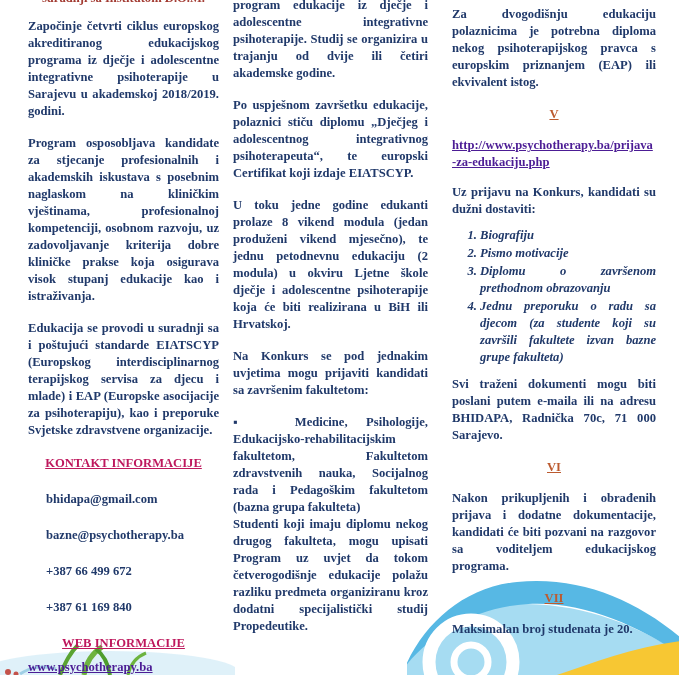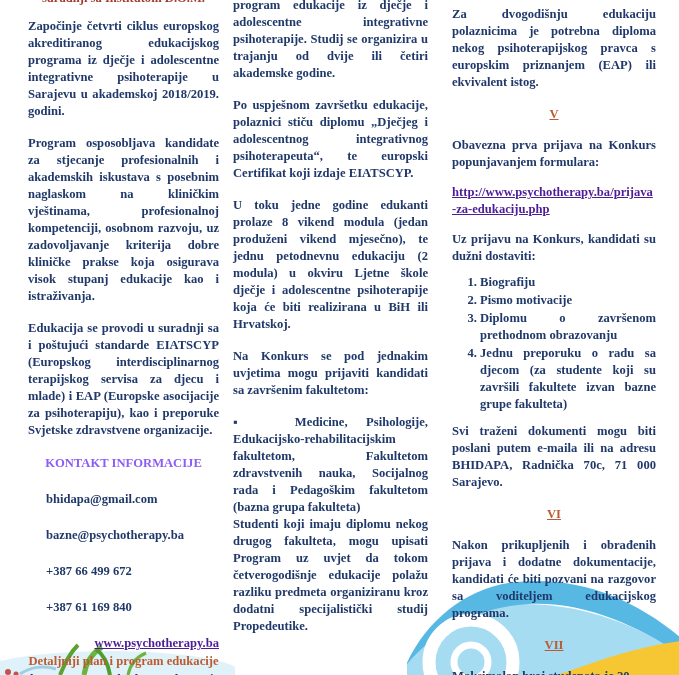--- a/index.html
+++ b/index.html
@@ -6,29 +6,29 @@
   .page{
     position:relative;width:679px;height:675px;background:#ffffff;overflow:hidden;
     font-family:"Liberation Serif","DejaVu Serif",serif;font-weight:600;color:#20396a;
   }
   .col{position:absolute;font-size:12.6px;line-height:17px;text-align:justify;z-index:2;}
   .col-left{left:28px;top:-9px;width:191px;}
   .col-mid{left:233px;top:-3px;width:195px;}
   .col-right{left:452px;top:6px;width:204px;}
   .col p{margin:0 0 15px 0;}
   .top-line{color:#a23a31;text-align:center;line-height:15px;margin:0 0 12px 0;white-space:nowrap;}
-  .h-orange{color:#8b5cf6;text-align:center;margin:0 0 6px 0;line-height:18px;}
+  .h-orange{color:#be185d;text-align:center;margin:0 0 6px 0;line-height:18px;text-decoration:underline;}
   .h-num{color:#bc5b30;text-align:center;margin:2px 0 14px 0;line-height:17px;}
   .u{text-decoration:underline;}
   .contact-line{text-align:left;line-height:18px;margin:18px;}
   .link{color:#4c1d95;text-decoration:underline;overflow-wrap:anywhere;cursor:pointer;}
-  .link-block{display:block;text-align:right;line-height:18px;margin:0;}
+  .link-block{display:block;text-align:left;line-height:18px;margin:0;}
   .plan-label{color:#bc5b30;text-align:center;line-height:18px;margin:0;}
   .bullet-gap{display:inline-block;width:42px;}
-  ol.docs{margin:0 0 10px 0;padding:0 0 0 28px;}
+  ol.docs{margin:0 0 10px 0;padding:0 0 0 28px;font-style:italic;}
   ol.docs li{margin:0 0 1px 0;}
   ol.docs li::marker{color:#20396a;font-weight:600;}
   .plain{text-align:left;}
   .plain p{margin:0;}
   .deco{position:absolute;z-index:1;}
   .wave{right:0;bottom:0;}
   .plants{left:0;bottom:0;}
 </style>
 </head>
 <body>
@@ -57,39 +57,39 @@
   <div class="col col-left">
     <div class="top-line">suradnji sa Institutom D.O.M.</div>
     <p>Započinje četvrti ciklus europskog akreditiranog edukacijskog programa iz dječje i adolescentne integrativne psihoterapije u Sarajevu u akademskoj 2018/2019. godini.</p>
     <p>Program osposobljava kandidate za stjecanje profesionalnih i akademskih iskustava s posebnim naglaskom na kliničkim vještinama, profesionalnoj kompetenciji, osobnom razvoju, uz zadovoljavanje kriterija dobre kliničke prakse koja osigurava visok stupanj edukacije kao i istraživanja.</p>
     <p>Edukacija se provodi u suradnji sa i poštujući standarde EIATSCYP (Europskog interdisciplinarnog terapijskog servisa za djecu i mlade) i EAP (Europske asocijacije za psihoterapiju), kao i preporuke Svjetske zdravstvene organizacije.</p>
     <div class="h-orange">KONTAKT INFORMACIJE</div>
     <div class="contact-line">bhidapa@gmail.com</div>
     <div class="contact-line">bazne@psychotherapy.ba</div>
     <div class="contact-line">+387 66 499 672</div>
     <div class="contact-line">+387 61 169 840</div>
+    <div class="h-orange" style="margin-top:13px;">WEB INFORMACIJE</div>
     <span class="link link-block">www.psychotherapy.ba</span>
     <div class="plan-label">Detaljniji plan i program edukacije</div>
     <span class="link link-block">http://www.psychotherapy.ba/opsirnije-o-programu.php</span>
   </div>
 
   <div class="col col-mid">
     <p>program edukacije iz dječje i adolescentne integrativne psihoterapije. Studij se organizira u trajanju od dvije ili četiri akademske godine.</p>
     <p>Po uspješnom završetku edukacije, polaznici stiču diplomu „Dječjeg i adolescentnog integrativnog psihoterapeuta“, te europski Certifikat koji izdaje EIATSCYP.</p>
     <p>U toku jedne godine edukanti prolaze 8 vikend modula (jedan produženi vikend mjesečno), te jednu petodnevnu edukaciju (2 modula) u okviru Ljetne škole dječje i adolescentne psihoterapije koja će biti realizirana u BiH ili Hrvatskoj.</p>
     <p>Na Konkurs se pod jednakim uvjetima mogu prijaviti kandidati sa završenim fakultetom:</p>
     <p style="margin-bottom:0;"><span>▪</span><span class="bullet-gap"></span><span>Medicine, Psihologije, Edukacijsko-rehabilitacijskim fakultetom, Fakultetom zdravstvenih nauka, Socijalnog rada i Pedagoškim fakultetom (bazna grupa fakulteta)</span></p>
     <p>Studenti koji imaju diplomu nekog drugog fakulteta, mogu upisati Program uz uvjet da tokom četverogodišnje edukacije polažu razliku predmeta organiziranu kroz dodatni specijalistički studij Propedeutike.</p>
 
   </div>
 
   <div class="col col-right">
     <p>Za dvogodišnju edukaciju polaznicima je potrebna diploma nekog psihoterapijskog pravca s europskim priznanjem (EAP) ili ekvivalent istog.</p>
     <div class="h-num"><span class="u">V</span></div>
-    <p style="margin-bottom:13px;">Obavezna prva prijava na Konkurs popunjavanjem formulara:</p>
     <p style="margin-bottom:13px;"><span class="link" style="text-align:left;">http://www.psychotherapy.ba/prijava-za-edukaciju.php</span></p>
     <p style="margin-bottom:9px;">Uz prijavu na Konkurs, kandidati su dužni dostaviti:</p>
     <ol class="docs">
       <li>Biografiju</li>
       <li>Pismo motivacije</li>
       <li>Diplomu o završenom prethodnom obrazovanju</li>
       <li>Jednu preporuku o radu sa djecom (za studente koji su završili fakultete izvan bazne grupe fakulteta)</li>
     </ol>
     <p>Svi traženi dokumenti mogu biti poslani putem e-maila ili na adresu BHIDAPA, Radnička 70c, 71 000 Sarajevo.</p>
     <div class="h-num"><span class="u">VI</span></div>

